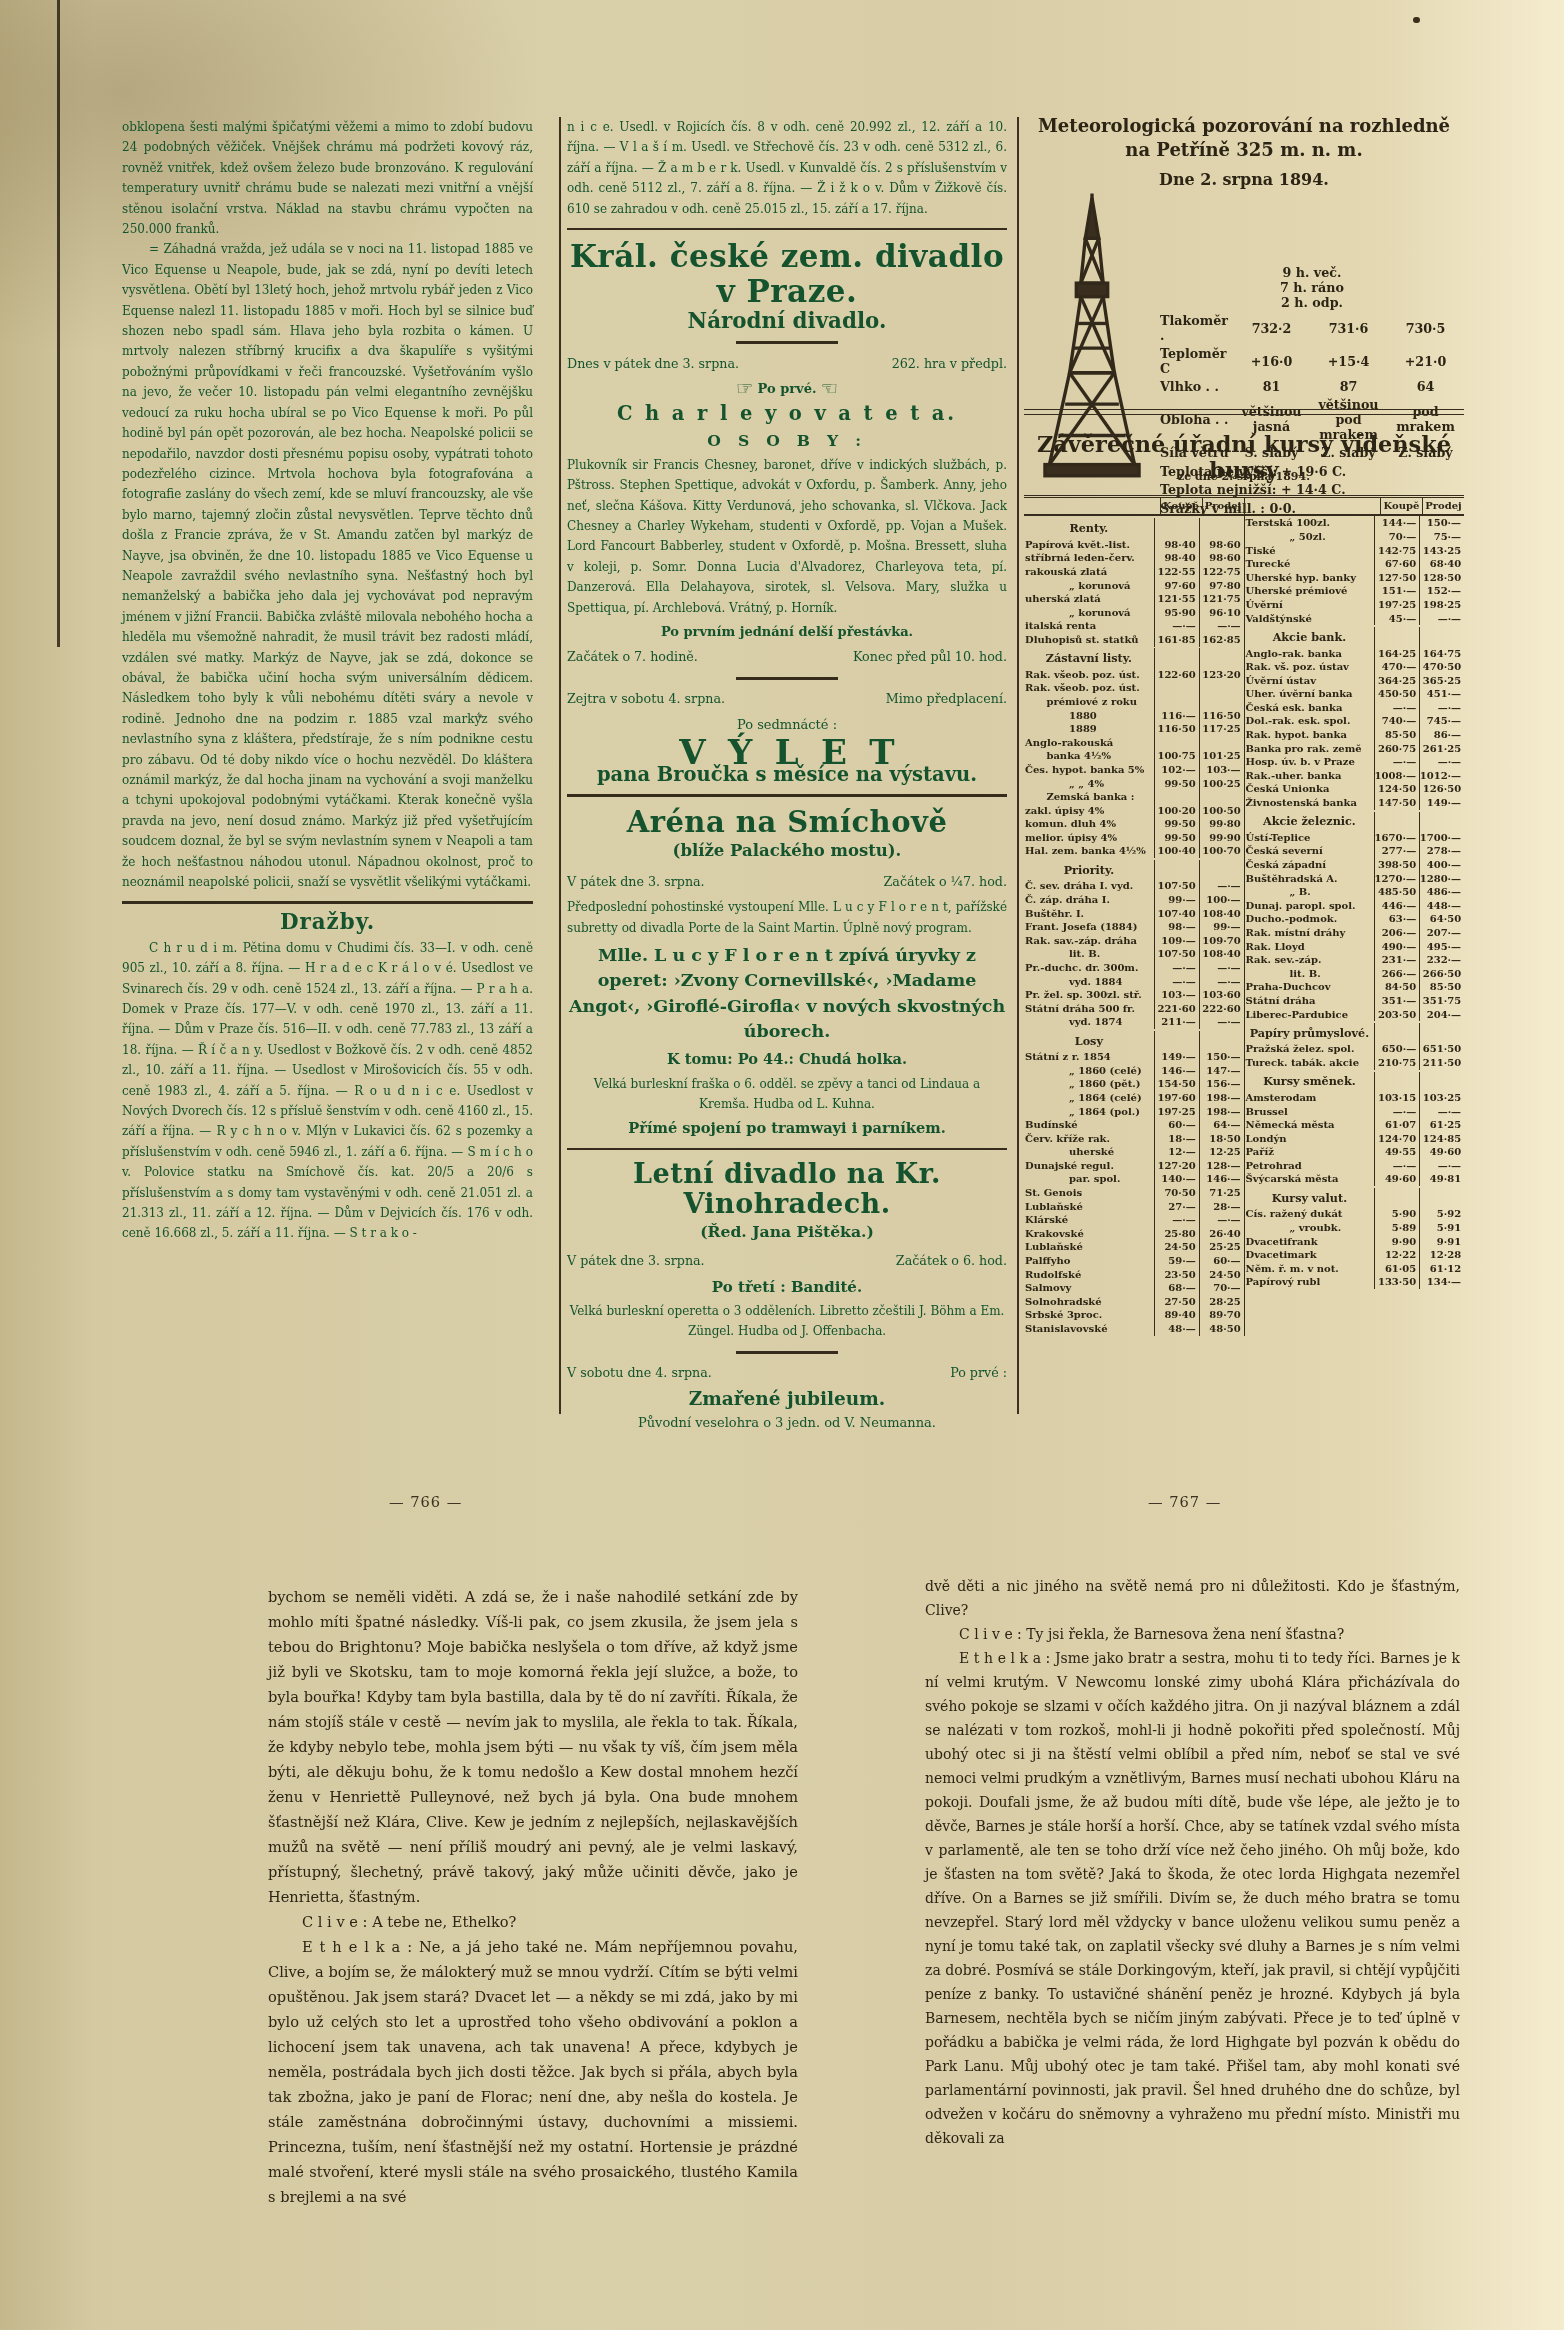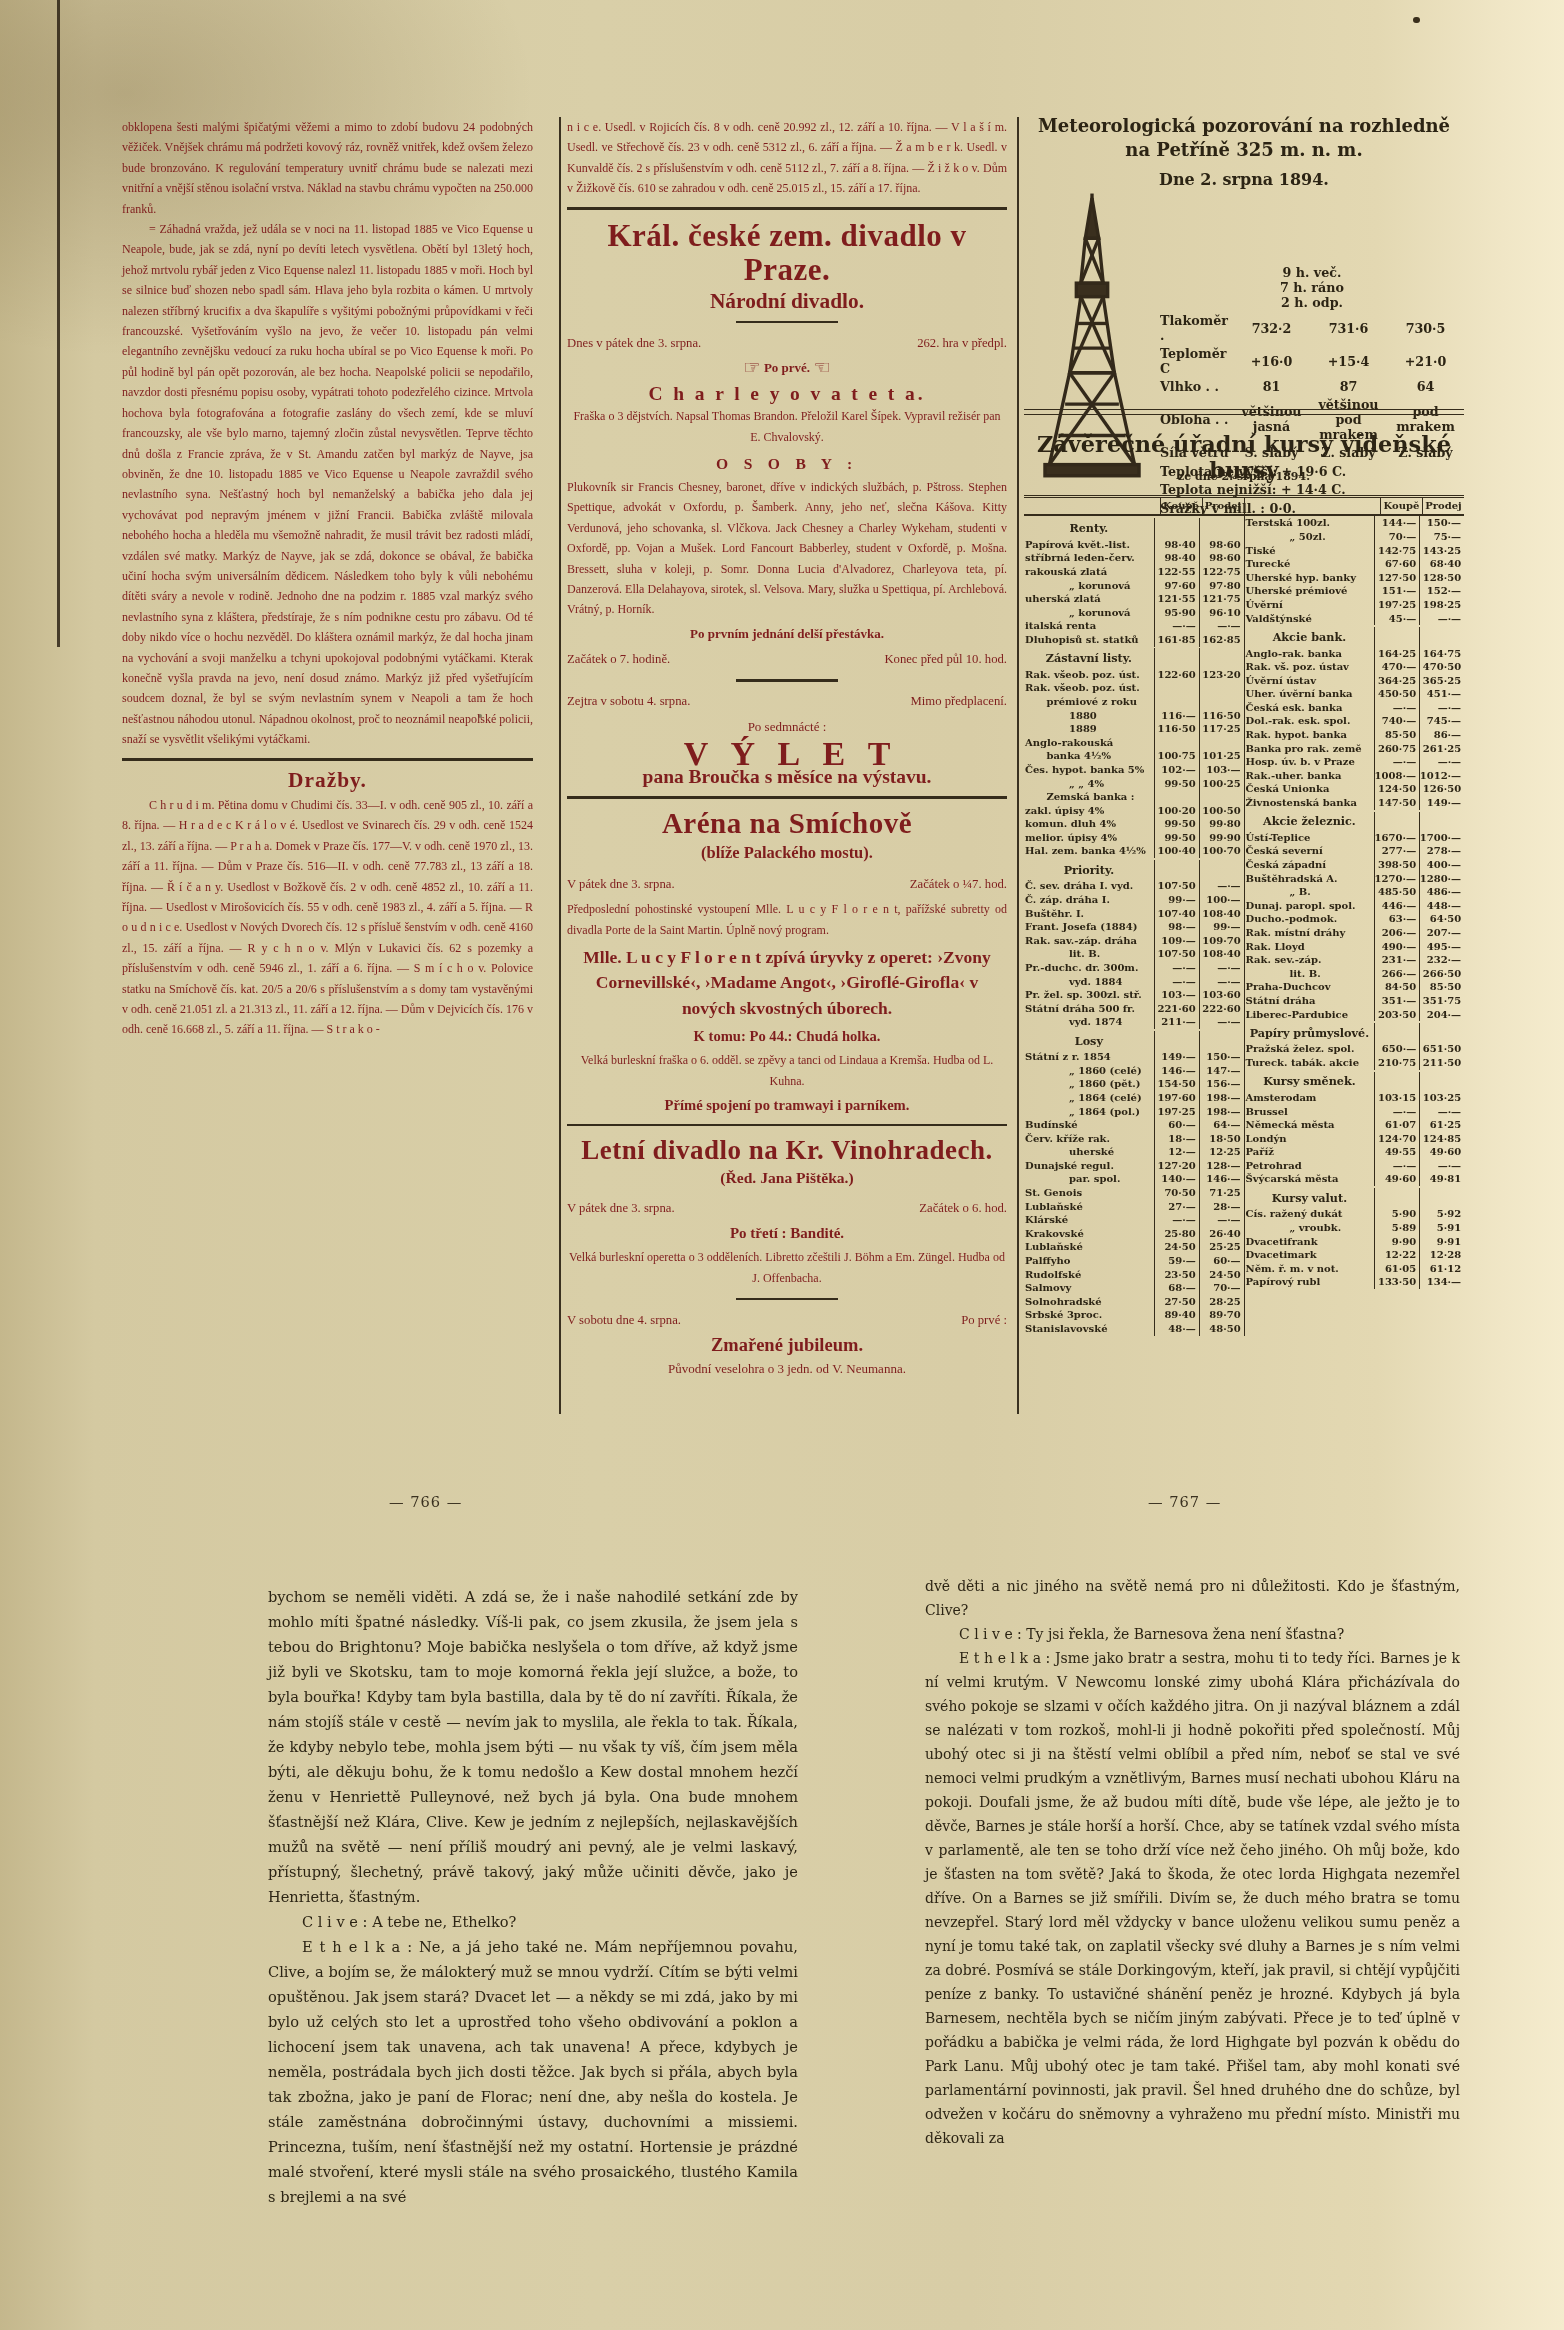--- a/index.html
+++ b/index.html
@@ -17,21 +17,21 @@
       linear-gradient(180deg, #cfc49b 0, #d8cda6 18%, #d8cda6 84%, #ddd2ab 100%);
     background-blend-mode:multiply,normal,normal;
   }
   .scan-edge{position:absolute;left:57px;top:0;width:3.4px;height:647px;background:#241a0e;opacity:.8;}
   .speck{position:absolute;border-radius:50%;background:#3a2f1c;}
 
   
   .vrule{position:absolute;width:1.5px;background:#3a3120;}
 
   
-  .newscol{position:absolute;text-align:justify;font-size:12px;line-height:20.4px;color:#7f1d1d;font-family:Liberation Serif, serif;}
+  .newscol{position:absolute;text-align:justify;font-size:12px;line-height:20.4px;color:#14532d;}
   .newscol p{margin:0;}
   .newscol p.ind{text-indent:27px;}
   .sec-title{font-weight:700;text-align:center;font-size:21.4px;letter-spacing:1px;margin:6.8px 0 4.9px;text-indent:0!important;}
   .hrule{height:2.4px;background:#352c1b;margin:8.8px 19.5px;}
   .hrule.full{margin:8.8px 0;}
   .hrule.dbl{height:4.4px;border-top:1.5px solid #352c1b;border-bottom:1.5px solid #352c1b;background:transparent;margin:6.8px 0;}
   .shortrule{width:102px;height:2.4px;background:#352c1b;margin:9.7px auto;}
 
   
   .th-h1{font-weight:700;text-align:center;font-size:31px;letter-spacing:0.5px;margin:3.9px 0 2.9px;line-height:1.12;}
@@ -113,21 +113,20 @@
     <div class="th-row">
       <span>Dnes v pátek dne 3. srpna.</span>
       <span>262. hra v předpl.</span>
     </div>
     <div class="th-center">
       <span class="hand">☞</span>
       <b>Po prvé.</b>
       <span class="hand">☜</span>
     </div>
     <div class="th-h3">C h a r l e y o v a  t e t a.</div>
-    <p class="noindent" style="text-align:center;">Fraška o 3 dějstvích. Napsal Thomas Brandon. Přeložil Karel Šípek. Vypravil režisér pan E. Chvalovský.</p>
     <div class="osoby">O S O B Y :</div>
     <p class="noindent">Plukovník sir Francis Chesney, baronet, dříve v indických službách, p. Pštross. Stephen Spettique, advokát v Oxfordu, p. Šamberk. Anny, jeho neť, slečna Kášova. Kitty Verdunová, jeho schovanka, sl. Vlčkova. Jack Chesney a Charley Wykeham, studenti v Oxfordě, pp. Vojan a Mušek. Lord Fancourt Babberley, student v Oxfordě, p. Mošna. Bressett, sluha v koleji, p. Somr. Donna Lucia d'Alvadorez, Charleyova teta, pí. Danzerová. Ella Delahayova, sirotek, sl. Velsova. Mary, služka u Spettiqua, pí. Archlebová. Vrátný, p. Horník.</p>
     <div class="th-center" style="font-weight:600;">Po prvním jednání delší přestávka.</div>
     <div class="th-row">
       <span>Začátek o 7. hodině.</span>
       <span>Konec před půl 10. hod.</span>
     </div>
     <div class="shortrule"></div>
     <div class="th-row">
       <span>Zejtra v sobotu 4. srpna.</span>

